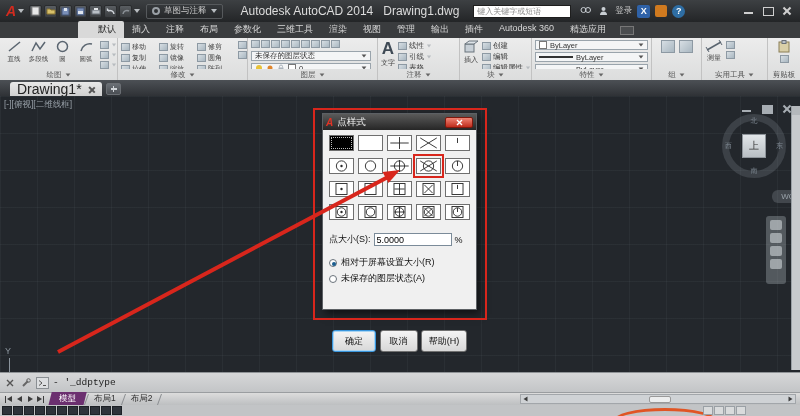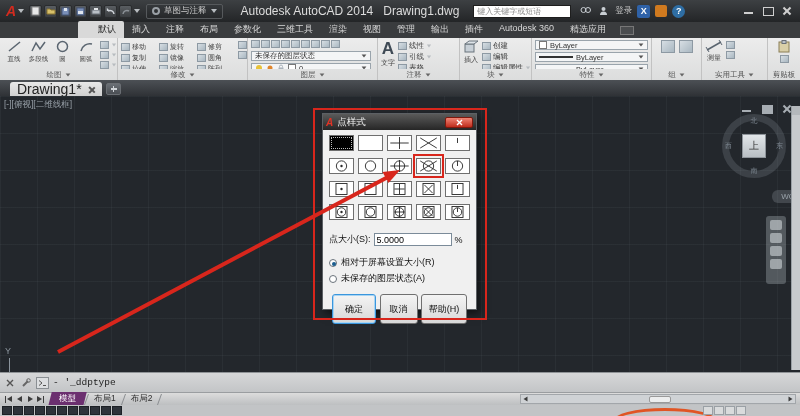--- a/index.html
+++ b/index.html
@@ -113,21 +113,21 @@
   .pcell.sel{background:#000;}
   .pcell.sel::before{content:"";position:absolute;inset:1px;border:1px dotted #bbb;}
   .pcell.hl::after{content:"";position:absolute;inset:-5px -4px;border:2px solid var(--red);}
   .psize{margin-top:13px;display:flex;align-items:center;gap:3px;font-size:9px;}
   .psize input{width:78px;height:13px;border:1px solid #7b8b99;font-size:9px;padding:0 2px;font-family:"Liberation Sans",sans-serif;}
   .radios{margin-top:10px;display:flex;flex-direction:column;gap:3px;font-size:9px;}
   .radio{display:flex;align-items:center;gap:4px;}
   .rdot{width:8px;height:8px;border-radius:50%;border:1px solid #6b737b;background:#fff;position:relative;flex:none;}
   .rdot.on::after{content:"";position:absolute;left:2px;top:2px;width:4px;height:4px;border-radius:50%;background:#1b5e8f;}
   .dlg-btns{margin-top:9px;display:flex;justify-content:space-between;padding:0 3px;}
-  .btn{height:30px;border:1px solid #707070;border-radius:3px;background:linear-gradient(#f4f4f4,#d8d8d8);font-size:9px;display:flex;align-items:center;justify-content:center;color:#111;}
+  .btn{height:22px;border:1px solid #707070;border-radius:3px;background:linear-gradient(#f4f4f4,#d8d8d8);font-size:9px;display:flex;align-items:center;justify-content:center;color:#111;margin-top:36px;}
   .btn.ok{width:44px;border:1px solid #3a96dd;box-shadow:0 0 0 1px #a8d4f2 inset;}
   .btn.cancel{width:38px;} .btn.help{width:46px;}
 
   
   .cmdline{position:absolute;left:0;top:372px;width:800px;height:20px;background:linear-gradient(#d6d7d8,#c3c5c7);border-top:1px solid #8f9396;display:flex;align-items:center;gap:4px;padding:0 4px;color:#333;}
   .cmdic{width:12px;height:12px;display:flex;align-items:center;justify-content:center;}
   .promptbox{width:13px;height:12px;border:1px solid #8a8f93;background:#dcdee0;display:flex;align-items:center;justify-content:center;}
   .cmdtext{font-family:"Liberation Mono","DejaVu Sans Mono",monospace;font-size:9.5px;color:#222;}
 
   

